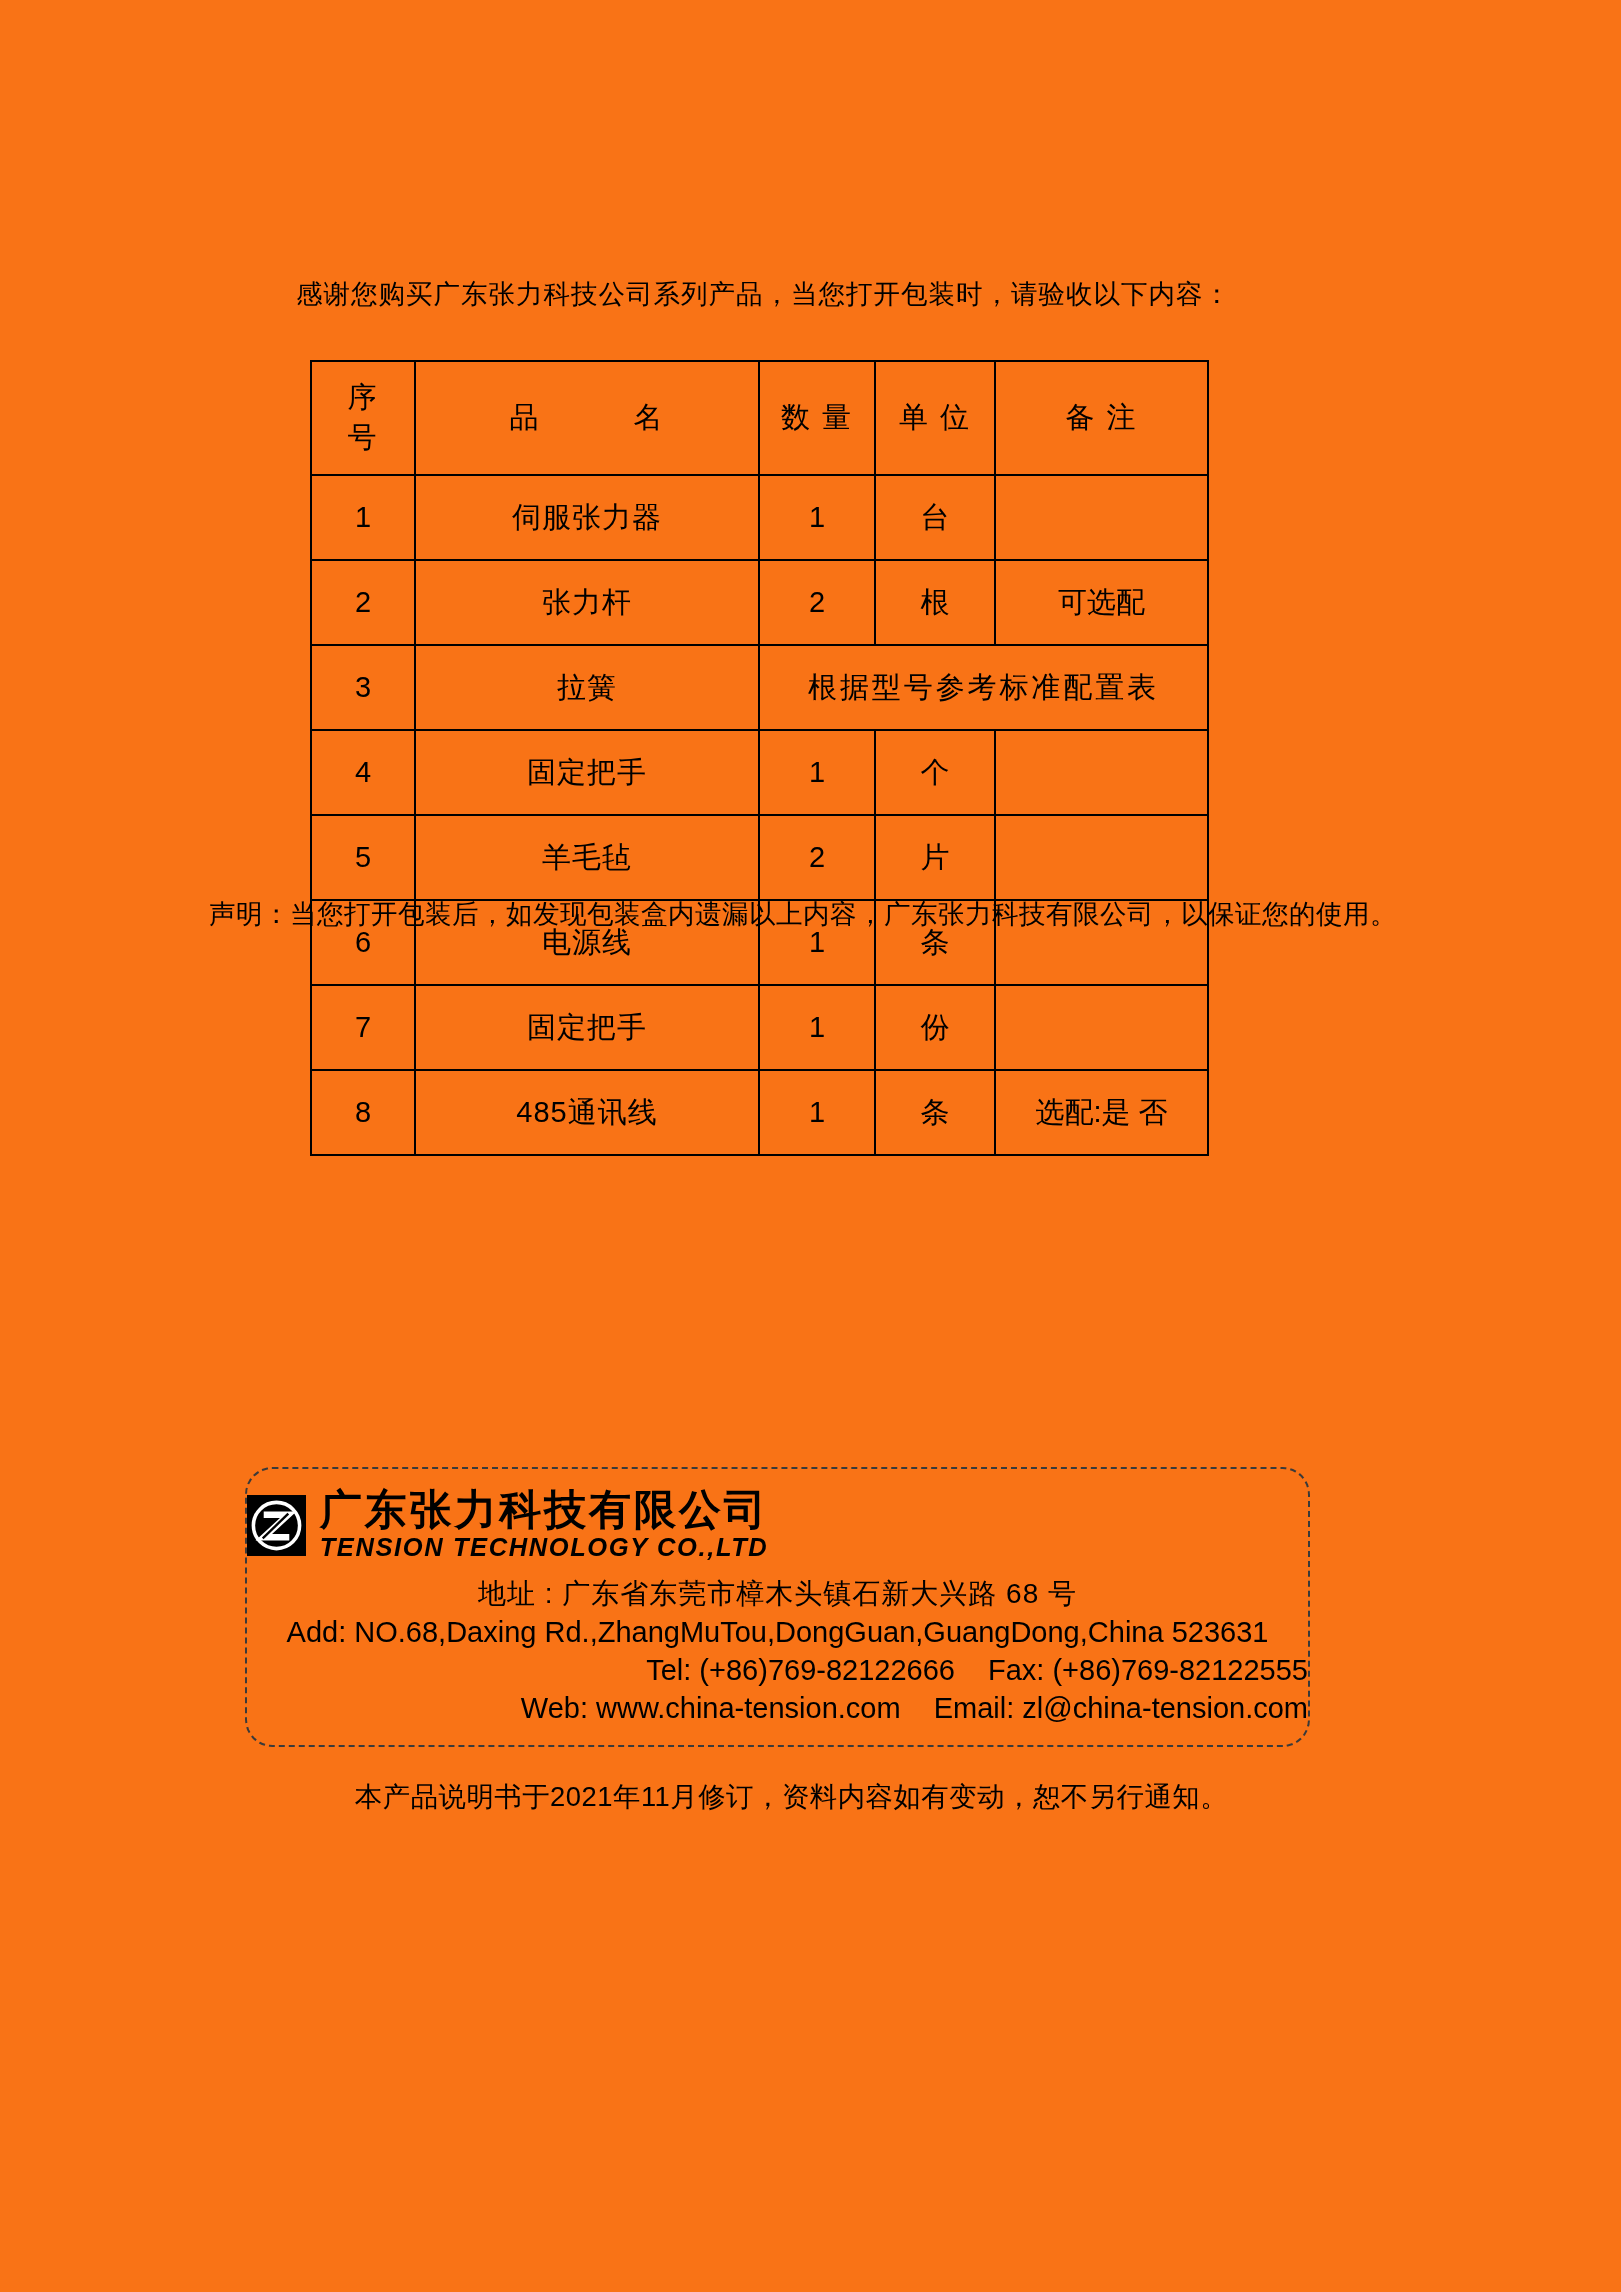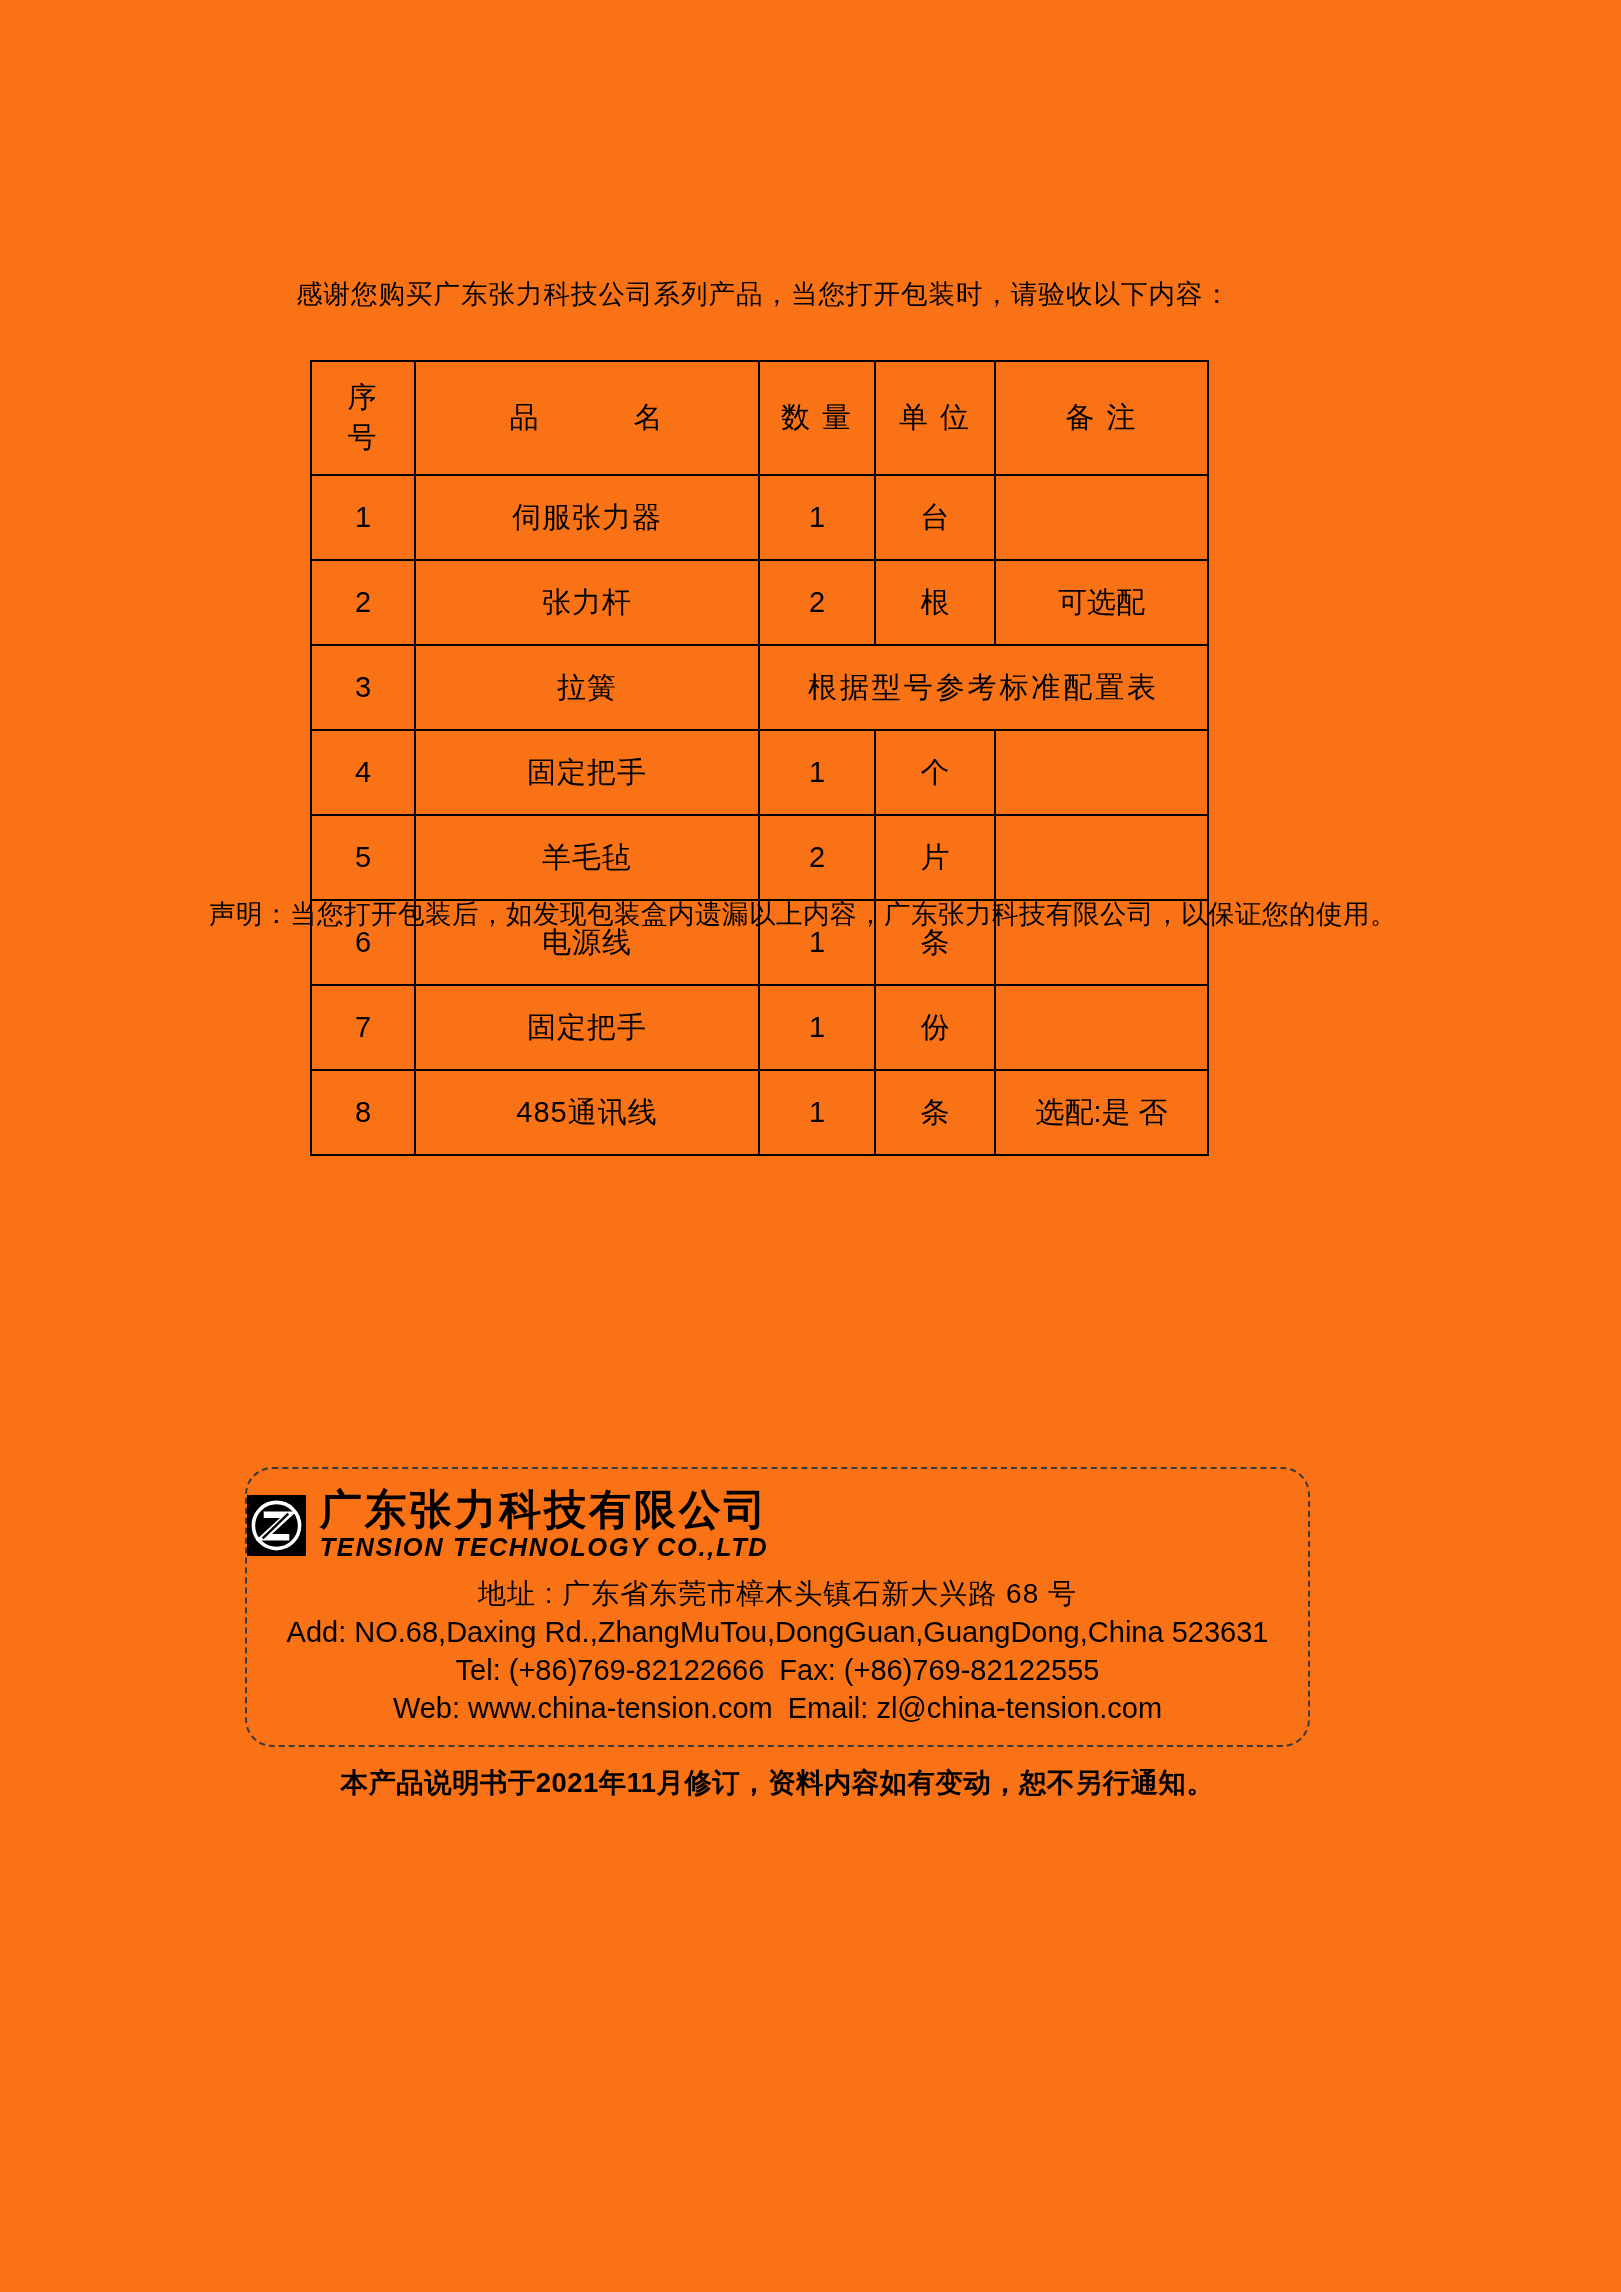--- a/index.html
+++ b/index.html
@@ -32,22 +32,22 @@
     border:2px dashed #3a3a3a;border-radius:27.4px;text-align:center;
   }
   .logo-row{display:flex;justify-content:flex-start;align-items:center;gap:13.7px;margin-top:19.6px;}
   .logo{display:block;width:59px;height:61px;}
   .logo svg{display:block;width:59px;height:61px;}
   .names{text-align:left;}
   .name-cn{font-size:42px;font-weight:bold;letter-spacing:2.9px;line-height:1.0;}
   .name-en{font-size:25.5px;font-weight:bold;letter-spacing:1.6px;margin-top:2px;font-style:italic;}
   .addr-cn{margin-top:13.7px;font-size:28px;letter-spacing:1px;}
   .addr-en{margin-top:2.9px;font-size:29px;white-space:nowrap;}
-  .info-line{margin-top:4.9px;font-size:29px;display:flex;justify-content:center;gap:15px;white-space:nowrap;}
-  .footer{position:absolute;left:245px;top:1765px;width:1065px;text-align:center;font-size:27.4px;margin:0;letter-spacing:0.5px;font-weight:bold;}
+  .info-line{margin-top:4.9px;font-size:29px;display:flex;justify-content:flex-end;gap:33px;white-space:nowrap;}
+  .footer{position:absolute;left:245px;top:1765px;width:1065px;text-align:center;font-size:27.4px;margin:14px;letter-spacing:0.5px;}
 </style>
 </head>
 <body>
 
 <div class="page">
 
   <p class="intro">感谢您购买广东张力科技公司系列产品，当您打开包装时，请验收以下内容：</p>
 
   <table class="packing-table">
     <colgroup>

